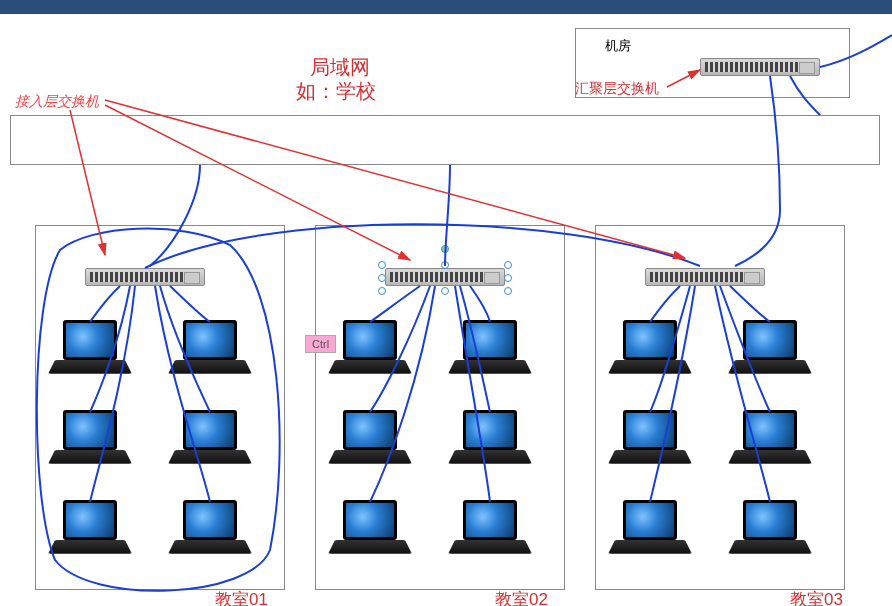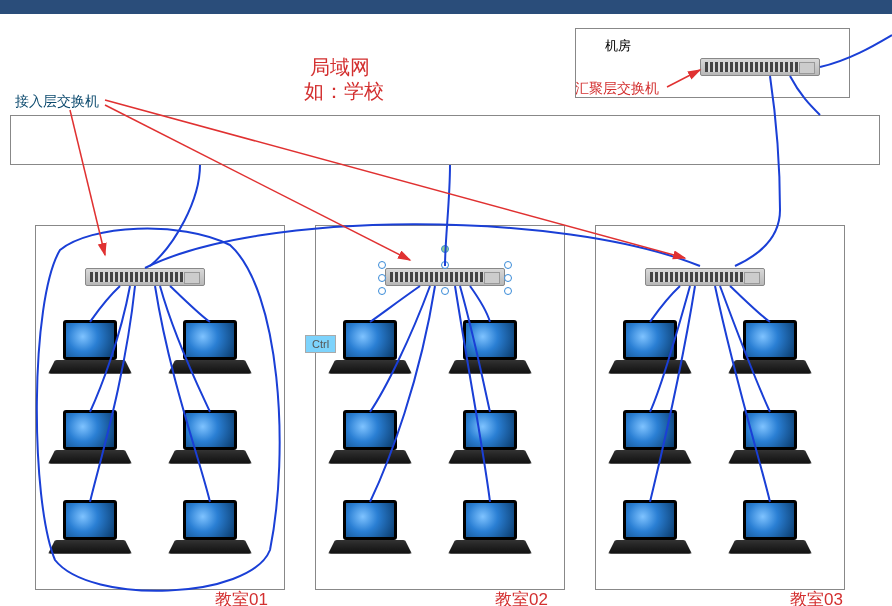--- a/index.html
+++ b/index.html
@@ -17,29 +17,29 @@
       height: 14px;
       background: #2a4d7a;
     }
     .title {
       position: absolute;
       color: #d32f2f;
       font-weight: normal;
       text-align: center;
     }
     .title-main { top: 54px; left: 310px; font-size: 20px; }
-    .title-sub { top: 78px; left: 304px; font-size: 20px; }
-    .label-access { position: absolute; top: 93px; left: 15px; color: #0c4a6e; font-size: 14px; }
+    .title-sub { top: 78px; left: 296px; font-size: 20px; }
+    .label-access { position: absolute; top: 93px; left: 15px; color: #ef4444; font-size: 14px; font-style: italic; }
     .label-agg { position: absolute; top: 80px; left: 575px; color: #d32f2f; font-size: 14px; }
     .label-room { position: absolute; top: 37px; left: 605px; color: #000; font-size: 13px; }
     .classroom-label { position: absolute; color: #d32f2f; font-size: 17px; }
     .ctrl-badge {
       position: absolute;
       top: 335px; left: 305px;
-      background: #7dd3fc;
+      background: #f9a8d4;
       border: 1px solid #aaa;
       padding: 2px 6px;
       font-size: 11px;
       color: #555;
     }
     .box {
       position: absolute;
       border: 1px solid #888;
       background: transparent;
     }

